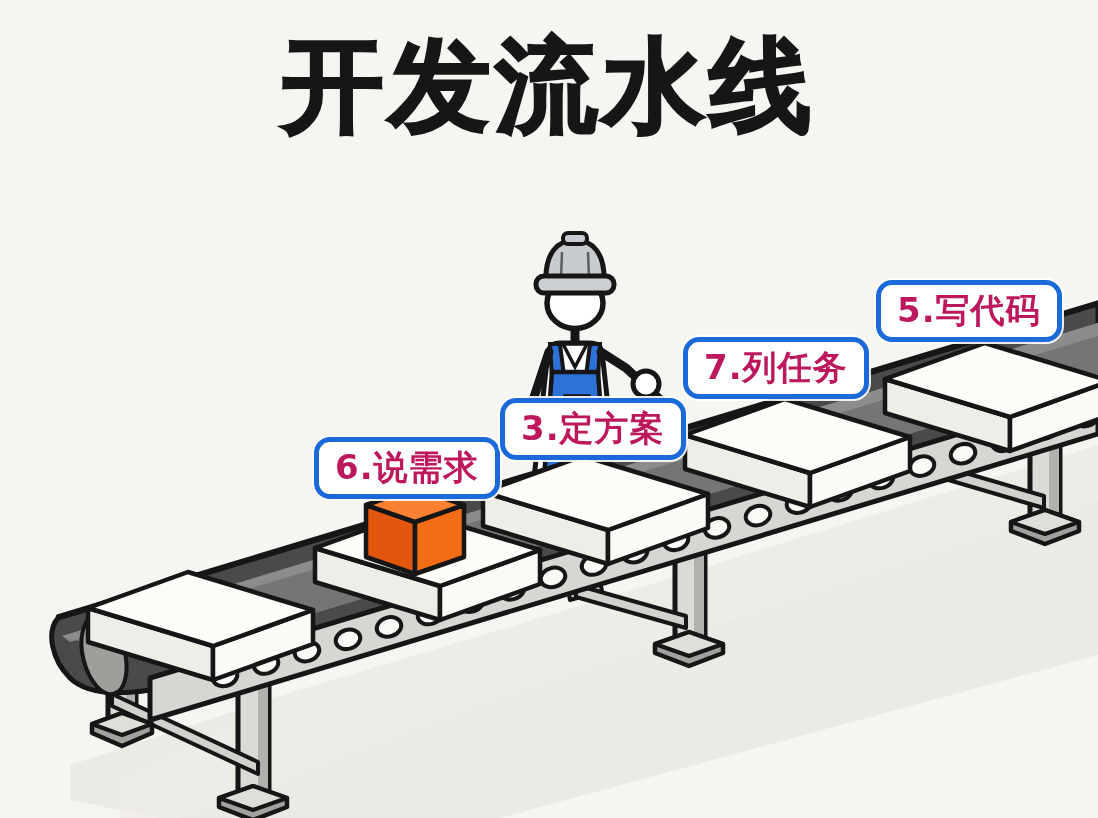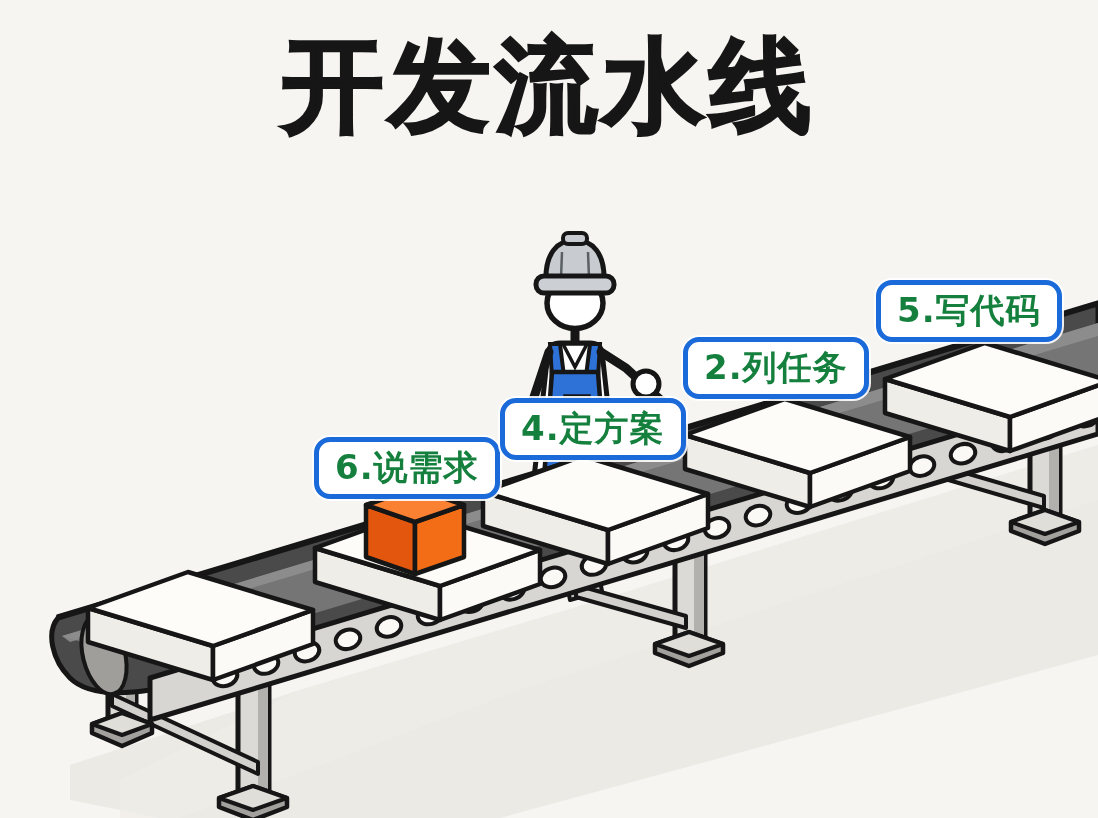--- a/index.html
+++ b/index.html
@@ -18,21 +18,21 @@
     -webkit-text-stroke:2.5px #161616;
     line-height:1.25;
     user-select:none;
   }
   .step-label{
     position:absolute;box-sizing:border-box;
     min-width:172px;height:62px;padding:0 16px;
     display:flex;align-items:center;justify-content:center;
     background:#ffffff;
     border:5px solid #1b6ada;border-radius:16px;
-    color:#15803d;font-size:34px;font-weight:800;letter-spacing:1px;
+    color:#be185d;font-size:34px;font-weight:800;letter-spacing:1px;
     white-space:nowrap;
     box-shadow:0 0 0 2px rgba(255,255,255,.9);
     user-select:none;
   }
   .lbl1{left:119px;top:500px;}
   .lbl2{left:314px;top:437px;}
   .lbl3{left:500px;top:398px;}
   .lbl4{left:683px;top:337px;}
   .lbl5{left:876px;top:280px;}
 </style>
@@ -194,17 +194,17 @@
   <g stroke-linejoin="round">
     <polygon points="415,574 366,557 366,505 415,522" fill="#e2560e" stroke="#161616" stroke-width="4.5"></polygon>
     <polygon points="415,574 464,557 464,505 415,522" fill="#f26d15" stroke="#161616" stroke-width="4.5"></polygon>
     <polygon points="415,522 366,505 415,488 464,505" fill="#fa8132" stroke="#161616" stroke-width="4.5"></polygon>
   </g>
 </svg>
 
 <div class="title">开发流水线</div>
 
 <div class="step-label lbl2">6.说需求</div>
-<div class="step-label lbl3">4.定方案</div>
-<div class="step-label lbl4">2.列任务</div>
+<div class="step-label lbl3">3.定方案</div>
+<div class="step-label lbl4">7.列任务</div>
 <div class="step-label lbl5">5.写代码</div>
 
 </div>
 
 </body></html>

